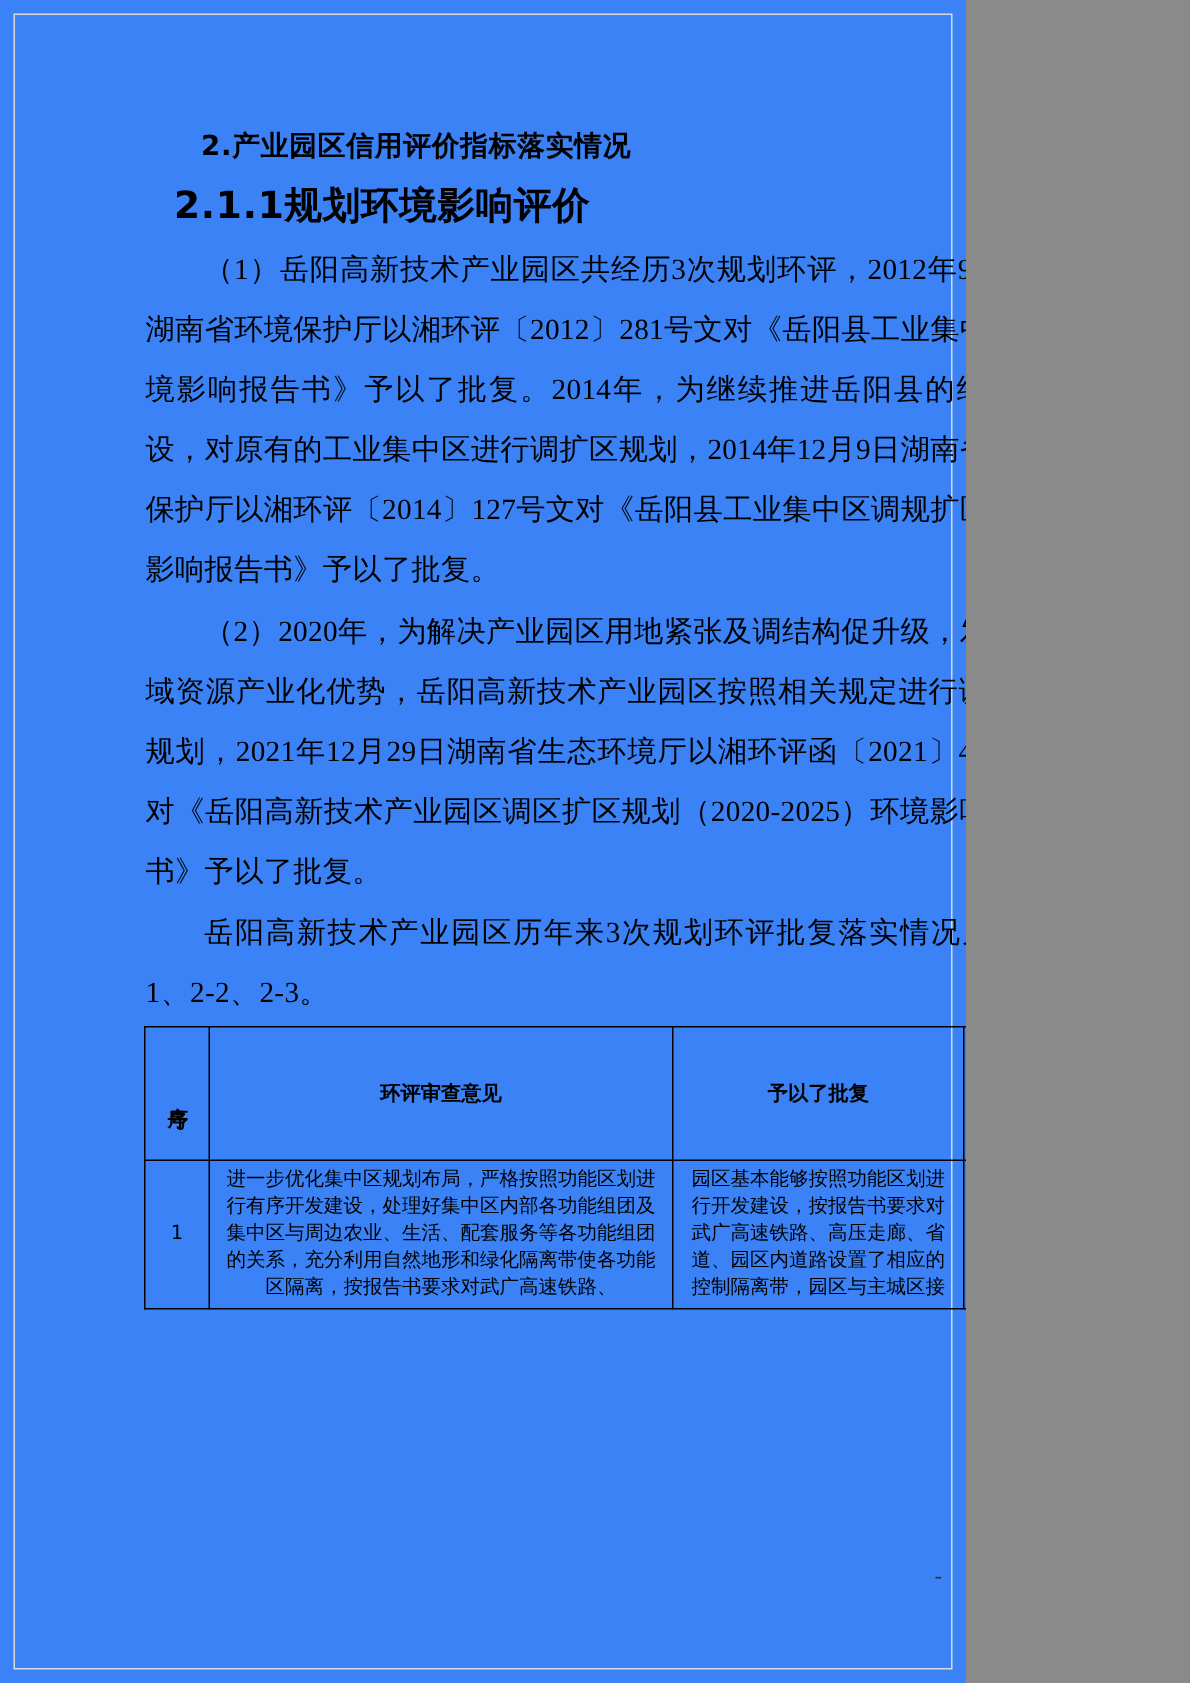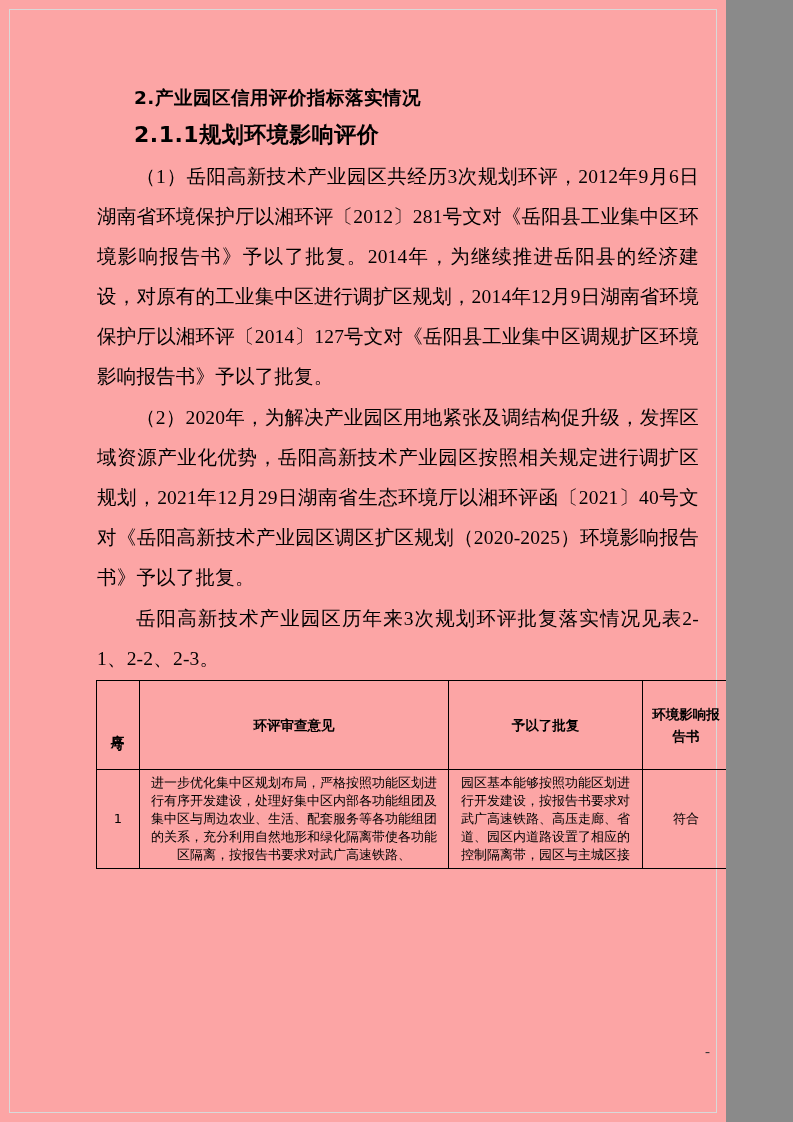--- a/index.html
+++ b/index.html
@@ -2,23 +2,23 @@
 <html><head>
 <meta charset="utf-8">
 <style>
   html, body {
     margin: 0;
     padding: 0;
     background: #8a8a8a;
   }
   .page {
     position: relative;
-    width: 726px;
+    width: 644px;
     height: 1122px;
-    background: #fca5a5;
+    background: #3b82f6;
     box-sizing: border-box;
     overflow: hidden;
     font-family: "Liberation Serif", "DejaVu Serif", serif;
     color: #000000;
   }
   
   .page-frame {
     position: absolute;
     left: 9px;
     top: 9px;
@@ -36,21 +36,21 @@
   .h-sec {
     font-family: "DejaVu Sans", "Liberation Sans", sans-serif;
     font-weight: bold;
     font-size: 18.5px;
     line-height: 1.5;
     margin: 0 0 6px 0;
     letter-spacing: 0.5px;
   }
   .h-sec.l1 { margin-left: 38px; }
   .h-sec.l2 { margin-left: 38px; }
-  .h-sec.l3 { margin-left: 38px; font-size: 22px; }
+  .h-sec.l3 { margin-left: 20px; font-size: 25px; }
 
   p.body {
     font-size: 19.5px;
     line-height: 40px;
     margin: 1px;
     text-align: justify;
     text-justify: inter-ideograph;
     text-indent: 2em;
     letter-spacing: 0.2px;
   }

